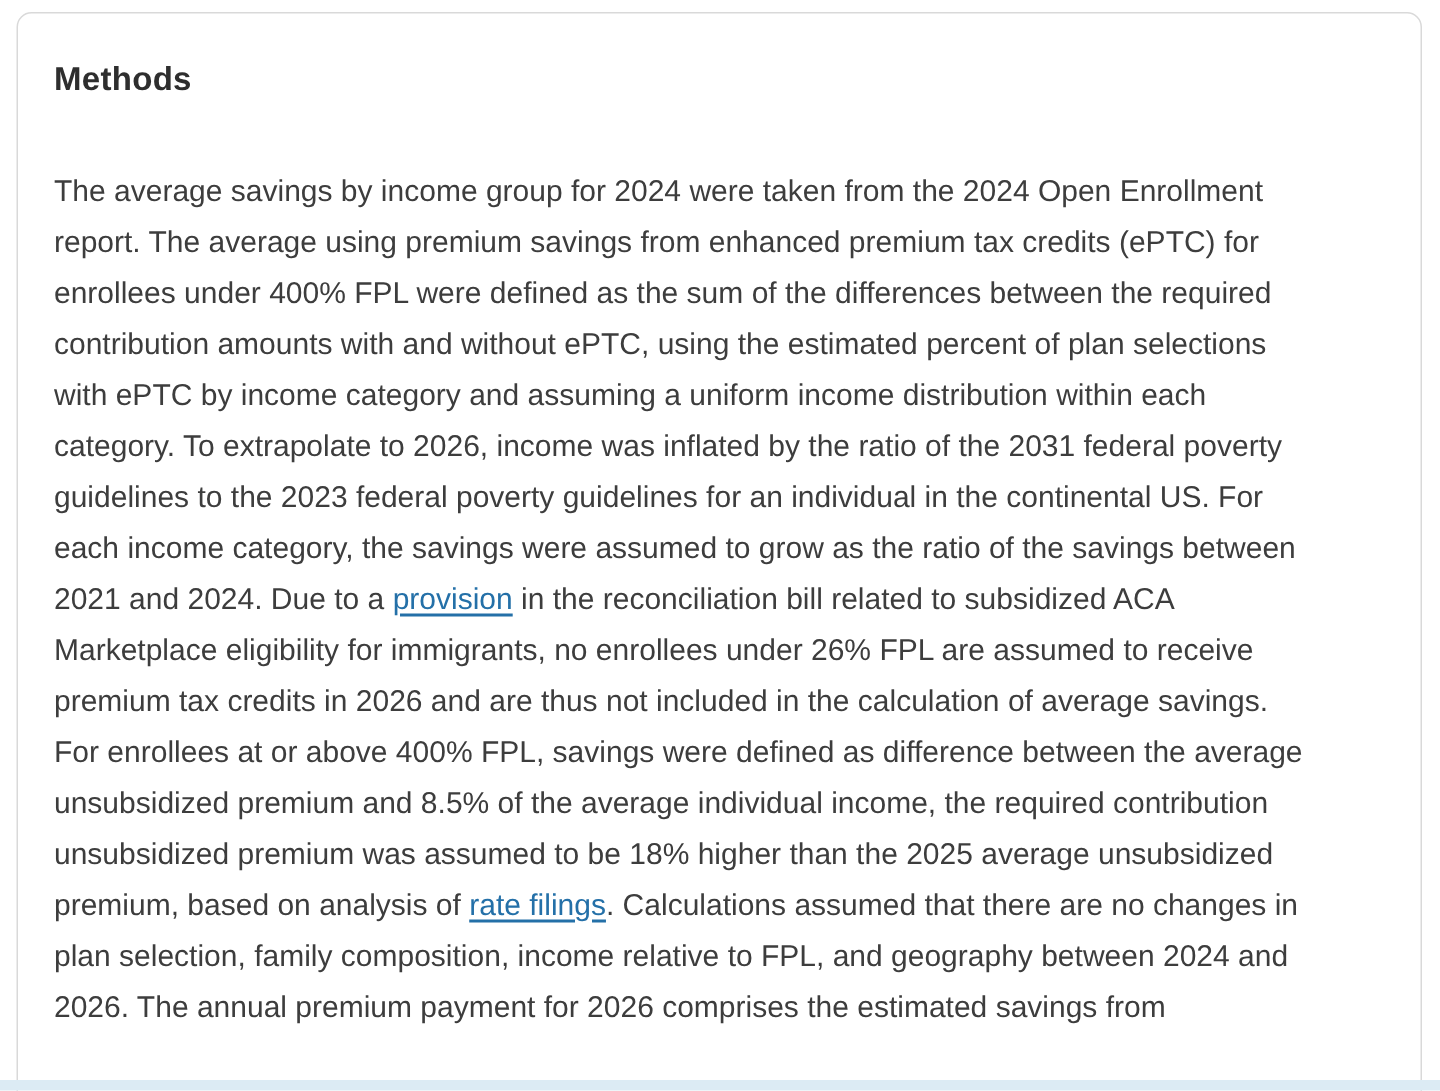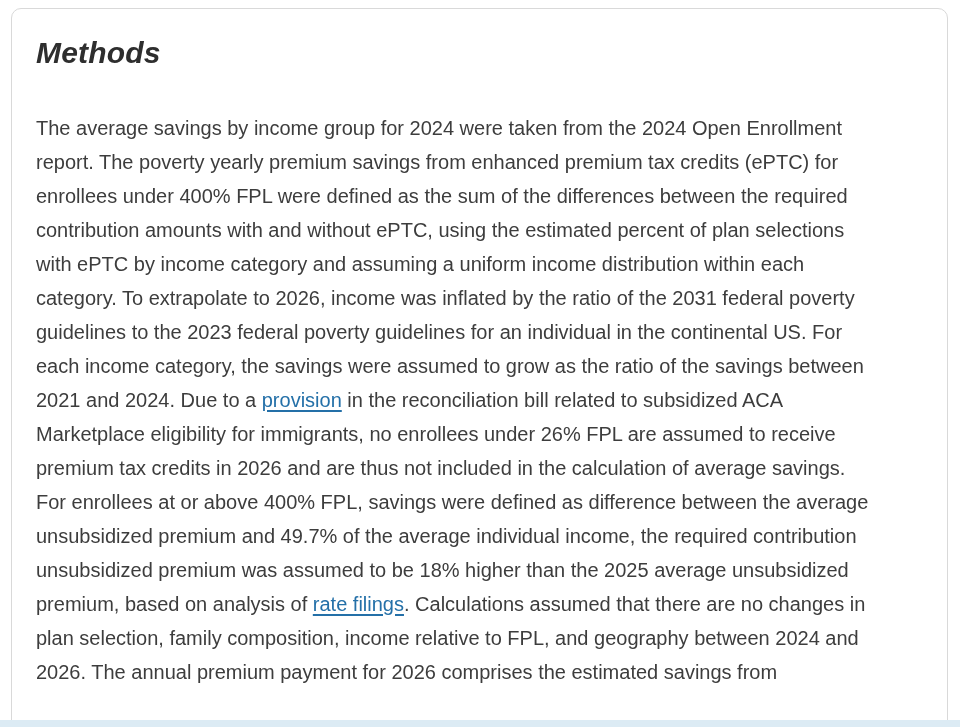--- a/index.html
+++ b/index.html
@@ -18,26 +18,25 @@
     width: 937px;
     height: 780px;
     border: 1px solid var(--border, #d9d9d9);
     border-radius: 10px;
     background: #ffffff;
     box-sizing: border-box;
     padding: 30px 24px 0 24px;
   }
   .section-title {
     margin: 0;
-    font-size: 30px;
+    font-size: 22px;
     line-height: 28px;
     font-weight: 700;
     color: var(--heading, #2e2e2e);
     letter-spacing: 0.2px;
-    font-style: italic;
   }
   .paragraph {
     margin-top: 44px;
     font-size: 20px;
     color: var(--text, #3d3d3d);
   }
   .line {
     height: 34px;
     line-height: 34px;
     white-space: nowrap;
@@ -58,32 +57,32 @@
     background: var(--strip, #dcebf4);
   }
 </style>
 </head>
 <body>
 
 <div class="card">
   <h2 class="section-title">Methods</h2>
   <div class="paragraph">
       <div class="line"><span>The average savings by income group for 2024 were taken from the 2024 Open Enrollment</span></div>
-      <div class="line"><span>report. The poverty yearly premium savings from enhanced premium tax credits (ePTC) for</span></div>
+      <div class="line"><span>report. The average using premium savings from enhanced premium tax credits (ePTC) for</span></div>
       <div class="line"><span>enrollees under 400% FPL were defined as the sum of the differences between the required</span></div>
       <div class="line"><span>contribution amounts with and without ePTC, using the estimated percent of plan selections</span></div>
       <div class="line"><span>with ePTC by income category and assuming a uniform income distribution within each</span></div>
       <div class="line"><span>category. To extrapolate to 2026, income was inflated by the ratio of the 2031 federal poverty</span></div>
       <div class="line"><span>guidelines to the 2023 federal poverty guidelines for an individual in the continental US. For</span></div>
       <div class="line"><span>each income category, the savings were assumed to grow as the ratio of the savings between</span></div>
       <div class="line"><span>2021 and 2024. Due to a </span><a href="#" class="link">provision</a><span> in the reconciliation bill related to subsidized ACA</span></div>
       <div class="line"><span>Marketplace eligibility for immigrants, no enrollees under 26% FPL are assumed to receive</span></div>
       <div class="line"><span>premium tax credits in 2026 and are thus not included in the calculation of average savings.</span></div>
       <div class="line"><span>For enrollees at or above 400% FPL, savings were defined as difference between the average</span></div>
-      <div class="line"><span>unsubsidized premium and 49.7% of the average individual income, the required contribution</span></div>
+      <div class="line"><span>unsubsidized premium and 8.5% of the average individual income, the required contribution</span></div>
       <div class="line"><span>unsubsidized premium was assumed to be 18% higher than the 2025 average unsubsidized</span></div>
       <div class="line"><span>premium, based on analysis of </span><a href="#" class="link">rate filings</a><span>. Calculations assumed that there are no changes in</span></div>
       <div class="line"><span>plan selection, family composition, income relative to FPL, and geography between 2024 and</span></div>
       <div class="line"><span>2026. The annual premium payment for 2026 comprises the estimated savings from</span></div>
     </div>
 </div>
 
 <div class="bottom-strip"></div>
 
 </body></html>

